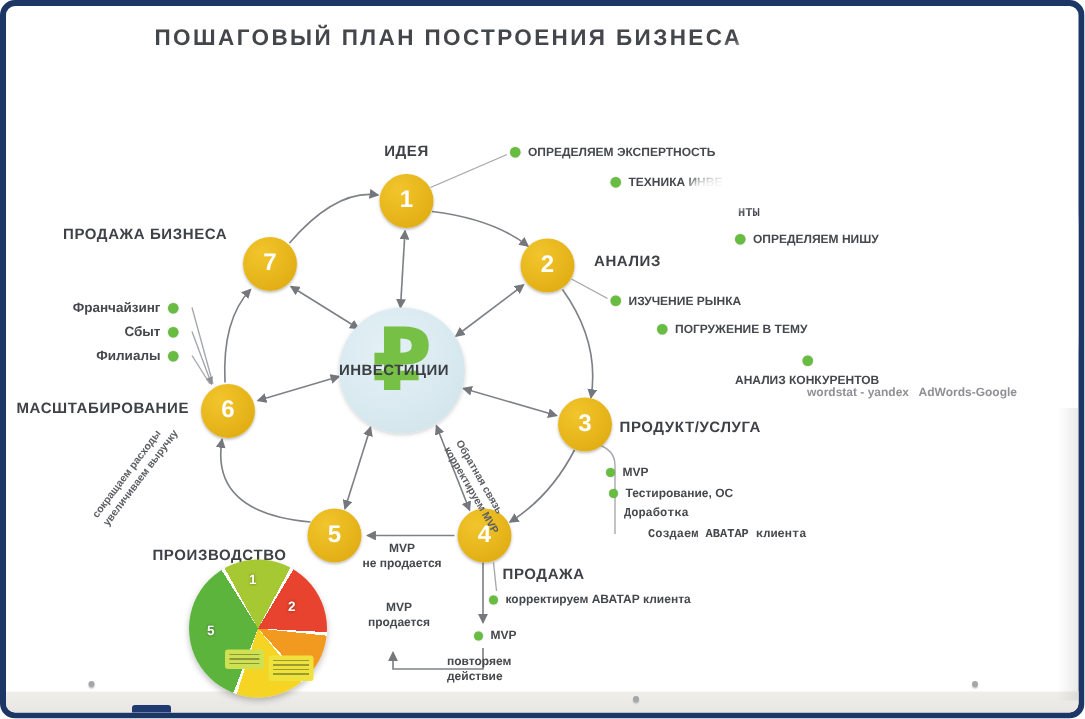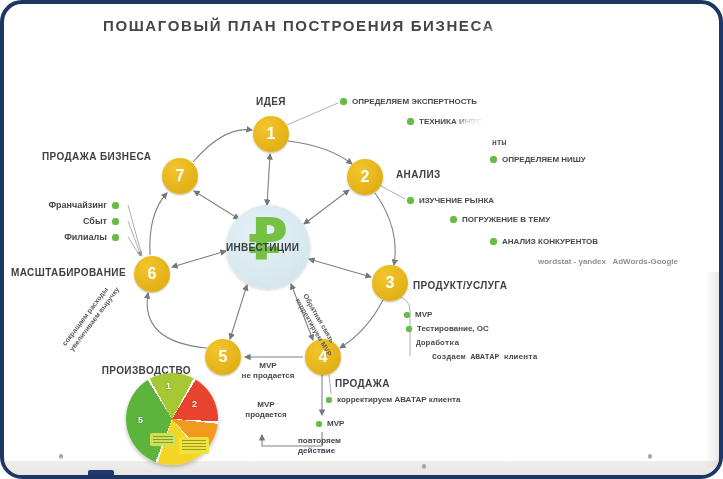--- a/index.html
+++ b/index.html
@@ -1,16 +1,16 @@
 <!DOCTYPE html>
 <html><head>
 <meta charset="utf-8">
 <style>
   html,body{margin:0;padding:0;background:#ffffff;font-family:"Liberation Sans",sans-serif;}
-  .stage{position:relative;width:715px;height:471px;border:4px solid #1c3666;border-radius:22px;overflow:hidden;
+  .stage{position:relative;width:715px;height:471px;border:4px solid #1c3666;border-radius:10px;overflow:hidden;
     background:
       linear-gradient(180deg, #ececе9 0%, rgba(236,235,232,0) 14%),
       radial-gradient(ellipse 620px 420px at 45% 45%, #fcfcfa 0%, #f4f3f0 60%, #e9e8e4 100%);
   }
   .title{position:absolute;left:0;top:13px;width:590px;text-align:center;font-size:15px;font-weight:700;
     letter-spacing:1.6px;color:#43464a;z-index:3;}
   .arrows{position:absolute;left:0;top:0;z-index:2;pointer-events:none;}
   .node{position:absolute;width:36px;height:36px;border-radius:50%;
     background:radial-gradient(circle at 35% 30%, #f2c52c, #dca80d);
     color:#fff;font-weight:700;font-size:16px;display:flex;align-items:center;justify-content:center;
@@ -135,25 +135,25 @@
   <div class="plain" style="left:488px;top:134px;">НТЫ</div>
   <div class="bullet" style="left:486px;top:151px;">
     <span class="dot"></span>
     <span>ОПРЕДЕЛЯЕМ НИШУ</span>
   </div>
 
   <div class="bullet" style="left:403px;top:192px;">
     <span class="dot"></span>
     <span>ИЗУЧЕНИЕ РЫНКА</span>
   </div>
-  <div class="bullet" style="left:434px;top:211px;padding-left:12px;">
+  <div class="bullet" style="left:422px;top:211px;padding-left:12px;">
     <span class="dot"></span>
     <span>ПОГРУЖЕНИЕ В ТЕМУ</span>
   </div>
-  <div class="bullet" style="left:486px;top:233px;">
+  <div class="bullet" style="left:486px;top:233px;flex-direction:column;">
     <span class="dot"></span>
     <span>АНАЛИЗ КОНКУРЕНТОВ</span>
   </div>
   <div class="tools" style="left:534px;top:253px;">wordstat - yandex   AdWords-Google</div>
 
   <div class="bullet small" style="left:400px;top:306px;">
     <span class="dot"></span>
     <span>MVP</span>
   </div>
   <div class="bullet small" style="left:402px;top:320px;">

